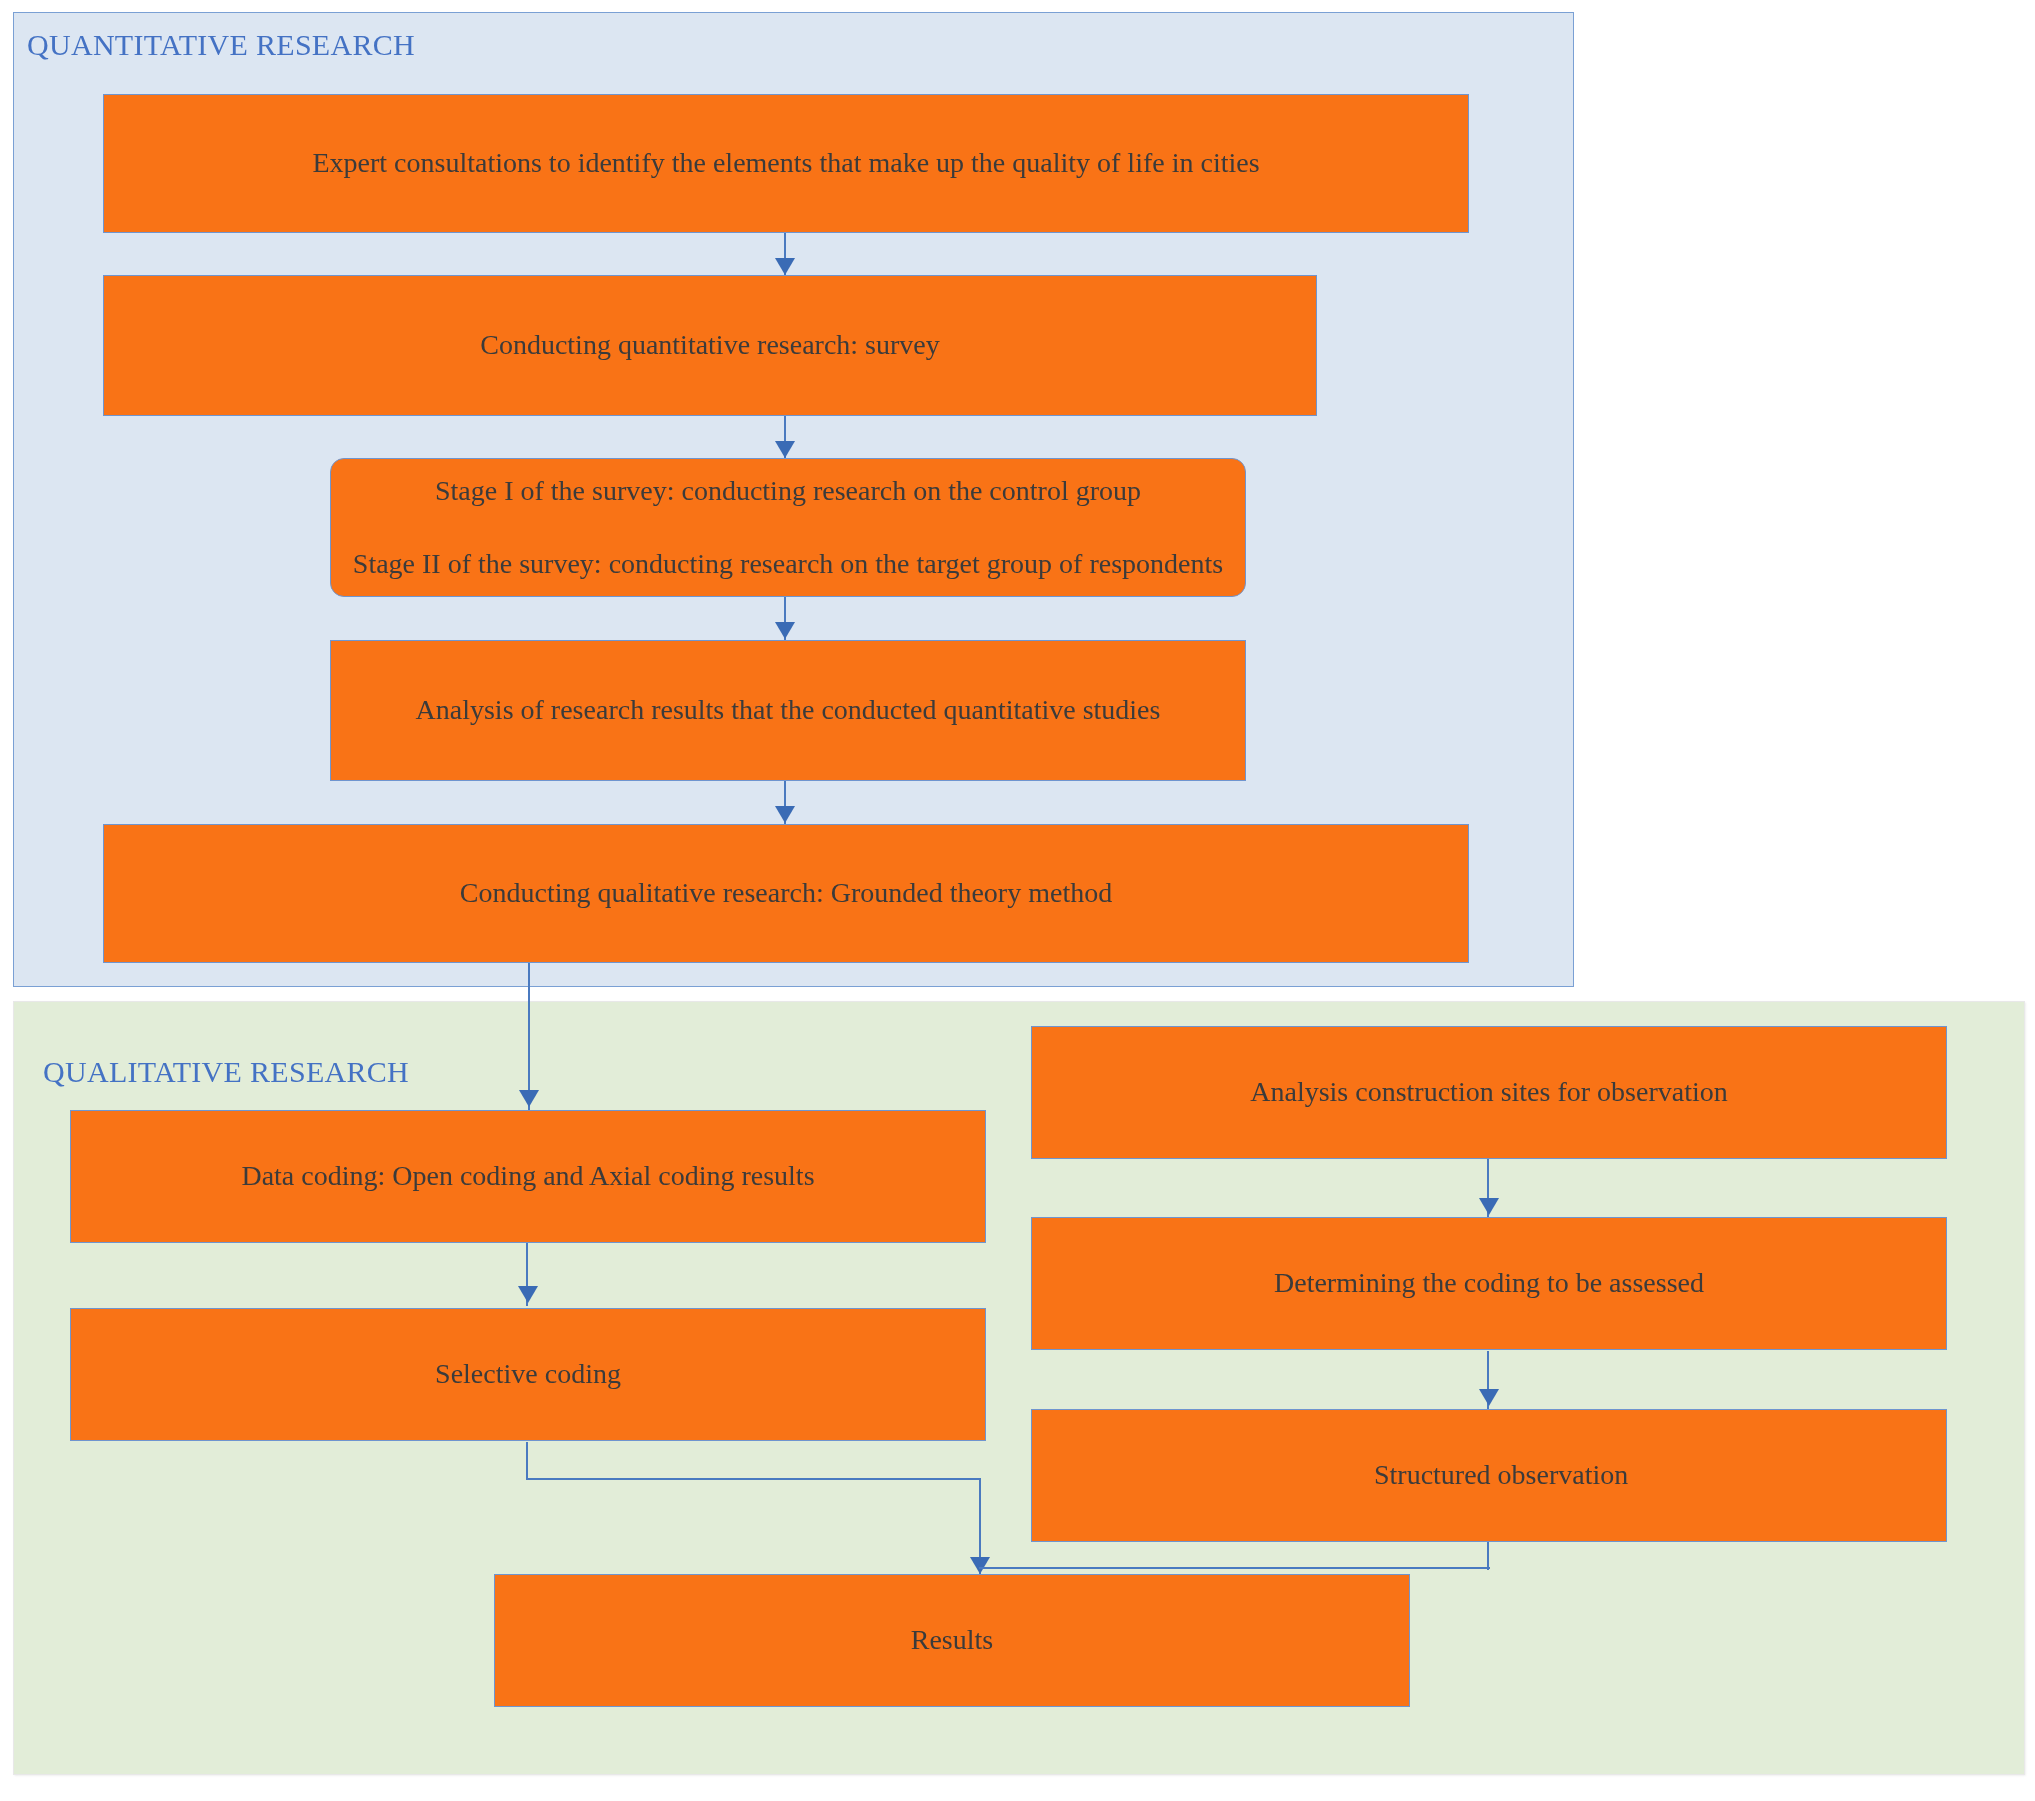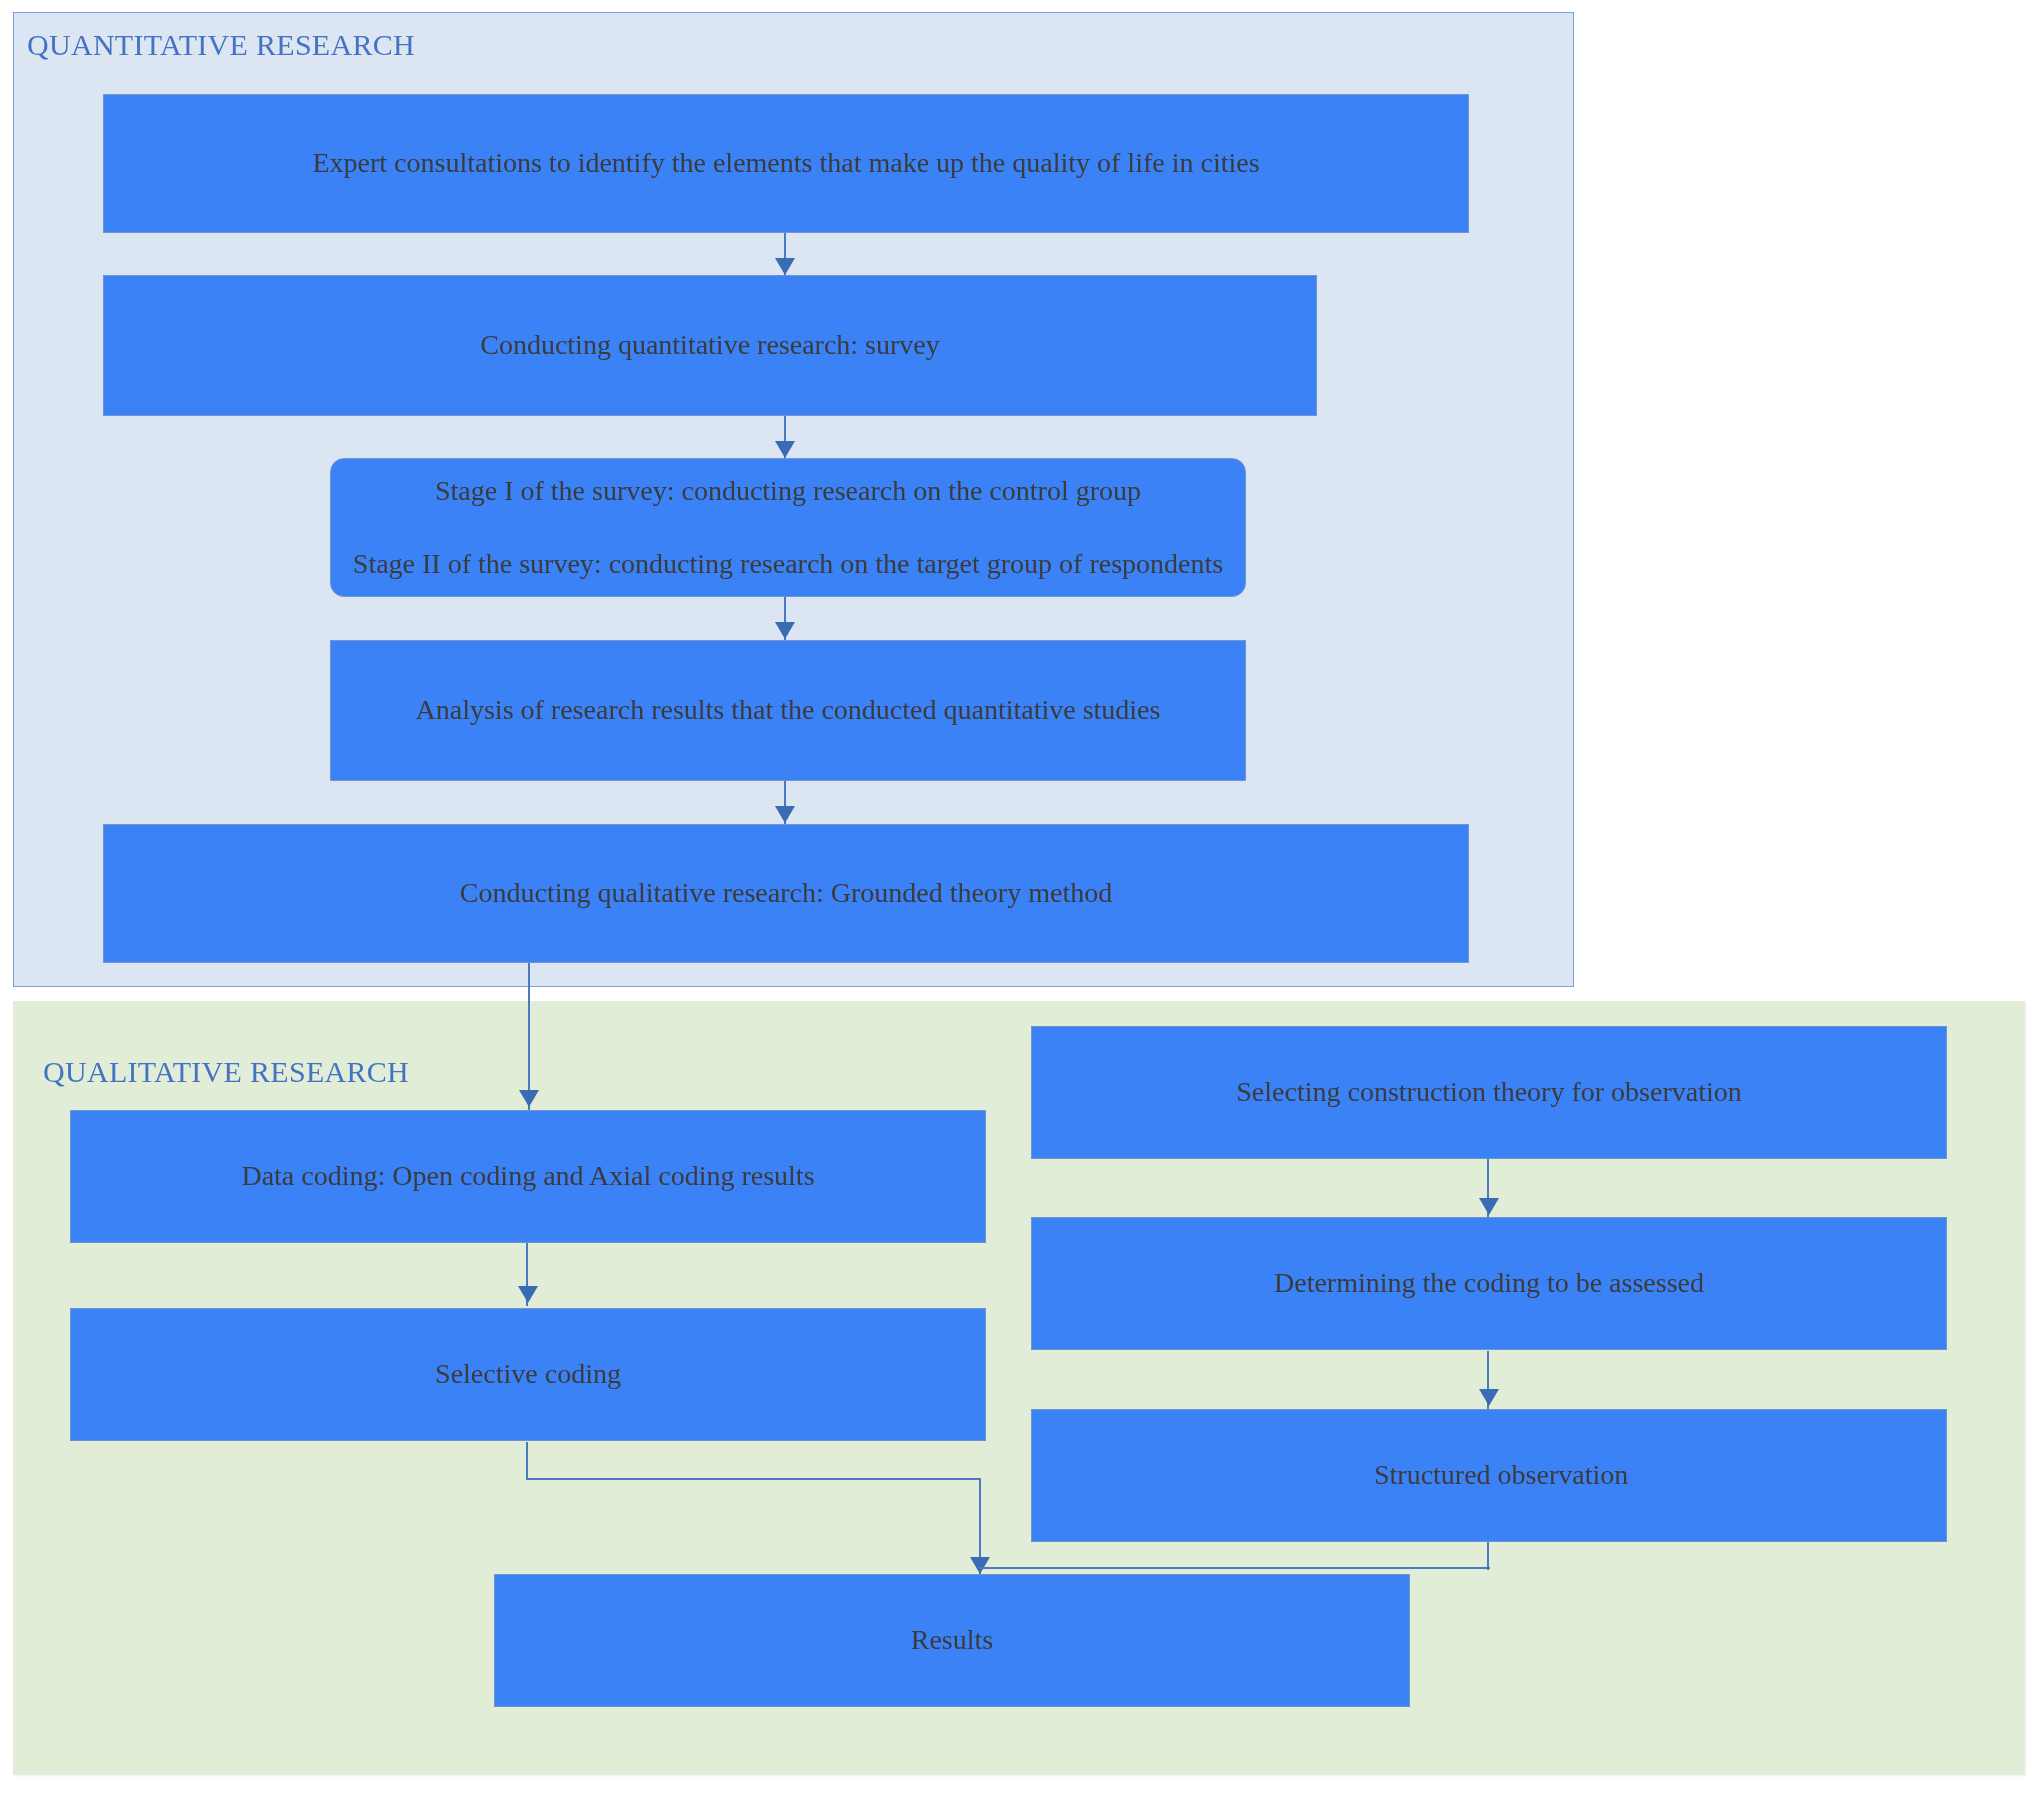--- a/index.html
+++ b/index.html
@@ -49,21 +49,21 @@
     white-space: nowrap;
     font-family: "Liberation Serif", "DejaVu Serif", serif;
   }
   .title-quant { left: 27px; top: 28px; }
   .title-qual  { left: 43px; top: 1019px; margin-top: 36px; }
 
   
   .node {
     position: absolute;
     box-sizing: border-box;
-    background: #3b82f6;
+    background: #f97316;
     border: 1.7px solid #6f95cf;
     display: flex;
     align-items: center;
     justify-content: center;
     text-align: center;
     color: #3b3b3b;
     font-size: 28px;
     line-height: 1.30;
     padding: 3.5px 12.8px;
     font-family: "Liberation Serif", "DejaVu Serif", serif;
@@ -141,21 +141,21 @@
   </div>
 
   <div class="vline" style="left:526px; top:1243px; height:63px;"></div>
   <div class="arrowhead" style="left:518px; top:1286px;"></div>
 
   <div class="node" style="left:70px; top:1308px; width:916px; height:133px;">
     <span>Selective coding</span>
   </div>
 
   <div class="node" style="left:1031px; top:1026px; width:916px; height:133px;">
-    <span>Selecting construction theory for observation</span>
+    <span>Analysis construction sites for observation</span>
   </div>
 
   <div class="vline" style="left:1487px; top:1159px; height:58px;"></div>
   <div class="arrowhead" style="left:1479px; top:1198px;"></div>
 
   <div class="node" style="left:1031px; top:1217px; width:916px; height:133px;">
     <span>Determining the coding to be assessed</span>
   </div>
 
   <div class="vline" style="left:1487px; top:1351px; height:58px;"></div>

